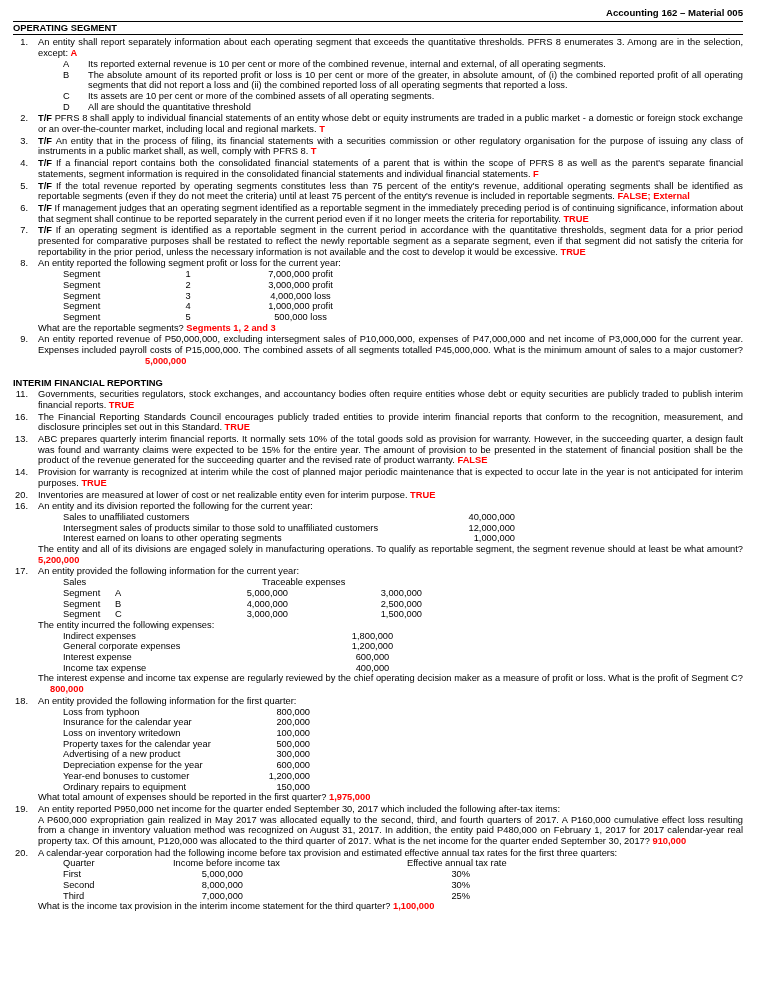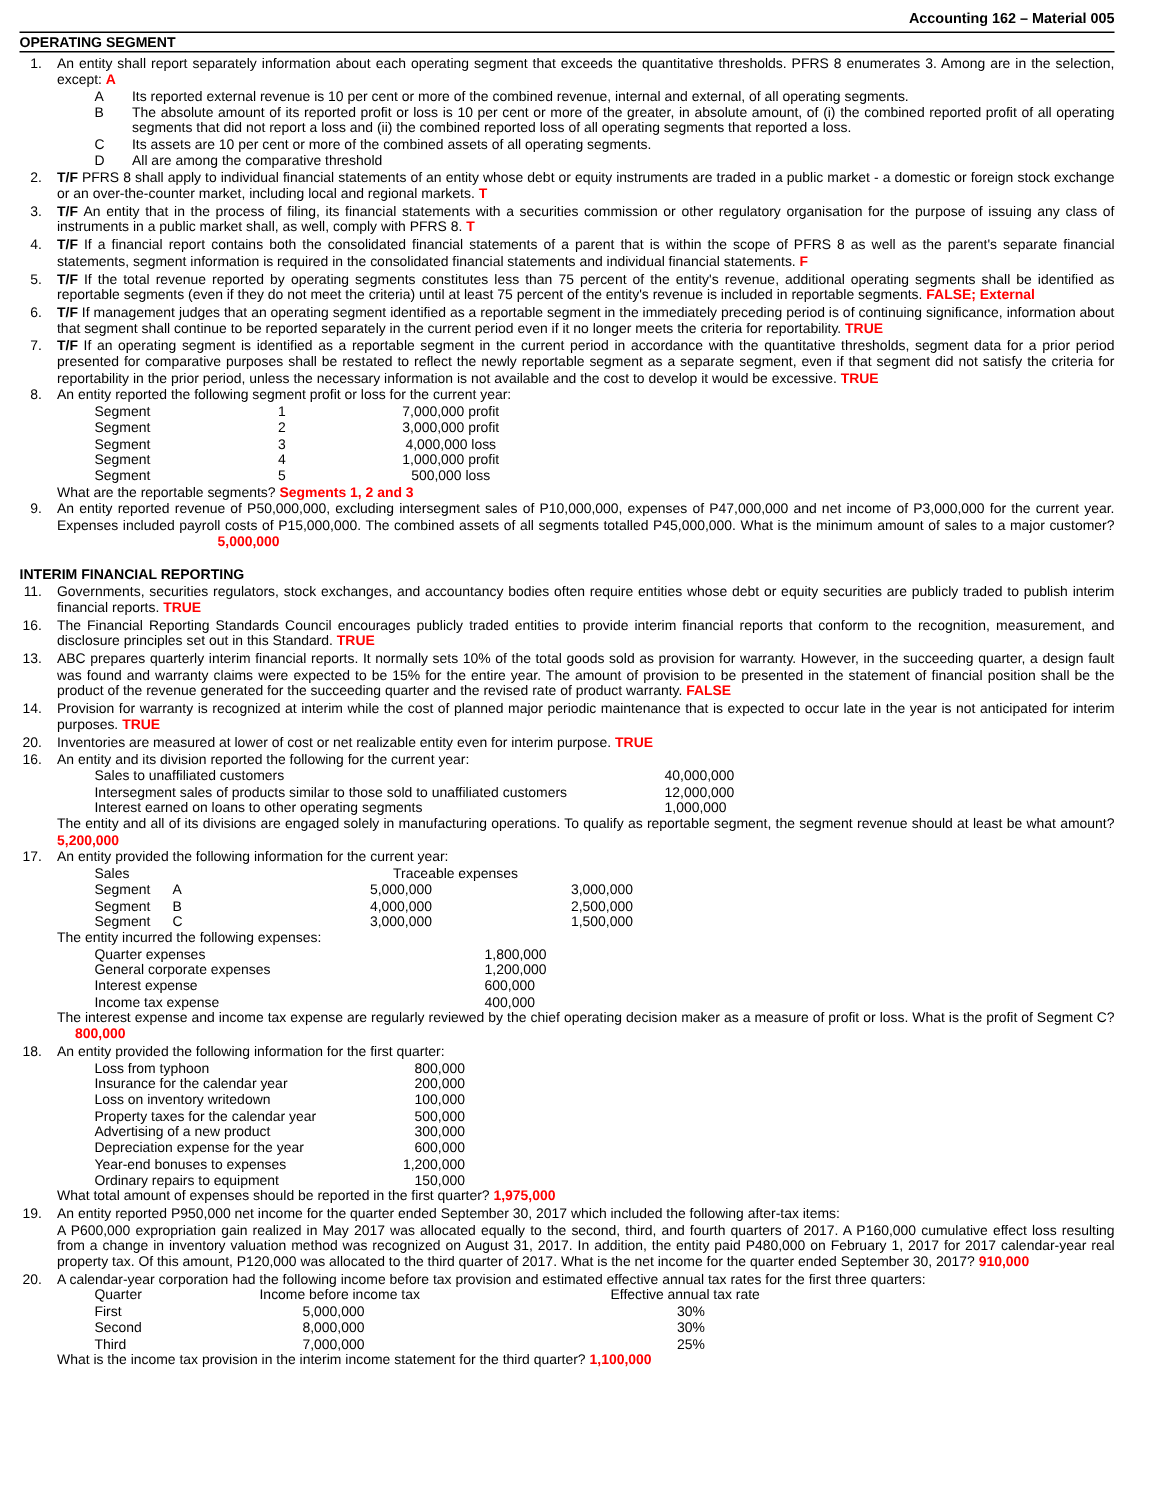--- a/index.html
+++ b/index.html
@@ -27,27 +27,27 @@
   .opt{display:flex;align-items:flex-start;padding-left:25px;}
   .optletter{flex:none;width:25px;}
   .opttext{flex:1;text-align:justify;}
   .tbl{display:grid;padding-left:25px;}
   .trow{display:contents;}
   .cell{white-space:nowrap;}
   .t8 {grid-template-columns:90px 70px 155px;}
   .t8 .col-1{text-align:center;}
   .t8 .col-2{text-align:center;}
   .t16{grid-template-columns:380px 72px;}
-  .t16 .col-1{text-align:left;}
+  .t16 .col-1{text-align:right;}
   .t17h{grid-template-columns:199px 160px;}
   .t17h .col-0,.t17h .col-1{text-align:left;}
   .t17{grid-template-columns:52px 38px 135px 134px;}
   .t17 .col-2,.t17 .col-3{text-align:right;}
   .t17b{grid-template-columns:260px 99px;}
-  .t17b .col-1{text-align:left;}
+  .t17b .col-1{text-align:center;}
   .t18{grid-template-columns:190px 57px;}
   .t18 .col-1{text-align:right;}
   .t20h{grid-template-columns:110px 234px auto;}
   .t20{grid-template-columns:110px 70px 227px;}
   .t20 .col-1,.t20 .col-2{text-align:right;}
 </style>
 </head>
 <body>
 
 <div class="page">
@@ -68,21 +68,21 @@
             <div class="opt">
               <span class="optletter">B</span>
               <span class="opttext">The absolute amount of its reported profit or loss is 10 per cent or more of the greater, in absolute amount, of (i) the combined reported profit of all operating segments that did not report a loss and (ii) the combined reported loss of all operating segments that reported a loss.</span>
             </div>
             <div class="opt">
               <span class="optletter">C</span>
               <span class="opttext">Its assets are 10 per cent or more of the combined assets of all operating segments.</span>
             </div>
             <div class="opt">
               <span class="optletter">D</span>
-              <span class="opttext">All are among the comparative threshold</span>
+              <span class="opttext">All are should the quantitative threshold</span>
             </div>
           </div>
         </div>
         <div class="item">
           <span class="num">2.</span>
           <div class="itembody">
             <div class="para"><span class="b">T/F </span><span>PFRS 8 shall apply to individual financial statements of an entity whose debt or equity instruments are traded in a public market - a domestic or foreign stock exchange or an over-the-counter market, including local and regional markets. </span><span class="ans">T</span></div>
           </div>
         </div>
         <div class="item">
@@ -187,40 +187,40 @@
             <div class="tbl t17h">
               <div class="trow"><span class="cell col-0">Sales</span><span class="cell col-1">Traceable expenses</span></div>
             </div>
             <div class="tbl t17">
               <div class="trow"><span class="cell col-0">Segment</span><span class="cell col-1">A</span><span class="cell col-2">5,000,000</span><span class="cell col-3">3,000,000</span></div>
               <div class="trow"><span class="cell col-0">Segment</span><span class="cell col-1">B</span><span class="cell col-2">4,000,000</span><span class="cell col-3">2,500,000</span></div>
               <div class="trow"><span class="cell col-0">Segment</span><span class="cell col-1">C</span><span class="cell col-2">3,000,000</span><span class="cell col-3">1,500,000</span></div>
             </div>
             <div class="para"><span>The entity incurred the following expenses:</span></div>
             <div class="tbl t17b">
-              <div class="trow"><span class="cell col-0">Quarter expenses</span><span class="cell col-1">1,800,000</span></div>
+              <div class="trow"><span class="cell col-0">Indirect expenses</span><span class="cell col-1">1,800,000</span></div>
               <div class="trow"><span class="cell col-0">General corporate expenses</span><span class="cell col-1">1,200,000</span></div>
               <div class="trow"><span class="cell col-0">Interest expense</span><span class="cell col-1">600,000</span></div>
               <div class="trow"><span class="cell col-0">Income tax expense</span><span class="cell col-1">400,000</span></div>
             </div>
             <div class="para"><span>The interest expense and income tax expense are regularly reviewed by the chief operating decision maker as a measure of profit or loss. What is the profit of Segment C?</span><span class="ans gap-sm">800,000</span></div>
           </div>
         </div>
         <div class="item">
           <span class="num">18.</span>
           <div class="itembody">
             <div class="para"><span>An entity provided the following information for the first quarter:</span></div>
             <div class="tbl t18">
               <div class="trow"><span class="cell col-0">Loss from typhoon</span><span class="cell col-1">800,000</span></div>
               <div class="trow"><span class="cell col-0">Insurance for the calendar year</span><span class="cell col-1">200,000</span></div>
               <div class="trow"><span class="cell col-0">Loss on inventory writedown</span><span class="cell col-1">100,000</span></div>
               <div class="trow"><span class="cell col-0">Property taxes for the calendar year</span><span class="cell col-1">500,000</span></div>
               <div class="trow"><span class="cell col-0">Advertising of a new product</span><span class="cell col-1">300,000</span></div>
               <div class="trow"><span class="cell col-0">Depreciation expense for the year</span><span class="cell col-1">600,000</span></div>
-              <div class="trow"><span class="cell col-0">Year-end bonuses to expenses</span><span class="cell col-1">1,200,000</span></div>
+              <div class="trow"><span class="cell col-0">Year-end bonuses to customer</span><span class="cell col-1">1,200,000</span></div>
               <div class="trow"><span class="cell col-0">Ordinary repairs to equipment</span><span class="cell col-1">150,000</span></div>
             </div>
             <div class="para"><span>What total amount of expenses should be reported in the first quarter? </span><span class="ans">1,975,000</span></div>
           </div>
         </div>
         <div class="item">
           <span class="num">19.</span>
           <div class="itembody">
             <div class="para"><span>An entity reported P950,000 net income for the quarter ended September 30, 2017 which included the following after-tax items:</span></div>
             <div class="para"><span>A P600,000 expropriation gain realized in May 2017 was allocated equally to the second, third, and fourth quarters of 2017. A P160,000 cumulative effect loss resulting from a change in inventory valuation method was recognized on August 31, 2017. In addition, the entity paid P480,000 on February 1, 2017 for 2017 calendar-year real property tax. Of this amount, P120,000 was allocated to the third quarter of 2017. What is the net income for the quarter ended September 30, 2017? </span><span class="ans">910,000</span></div>

